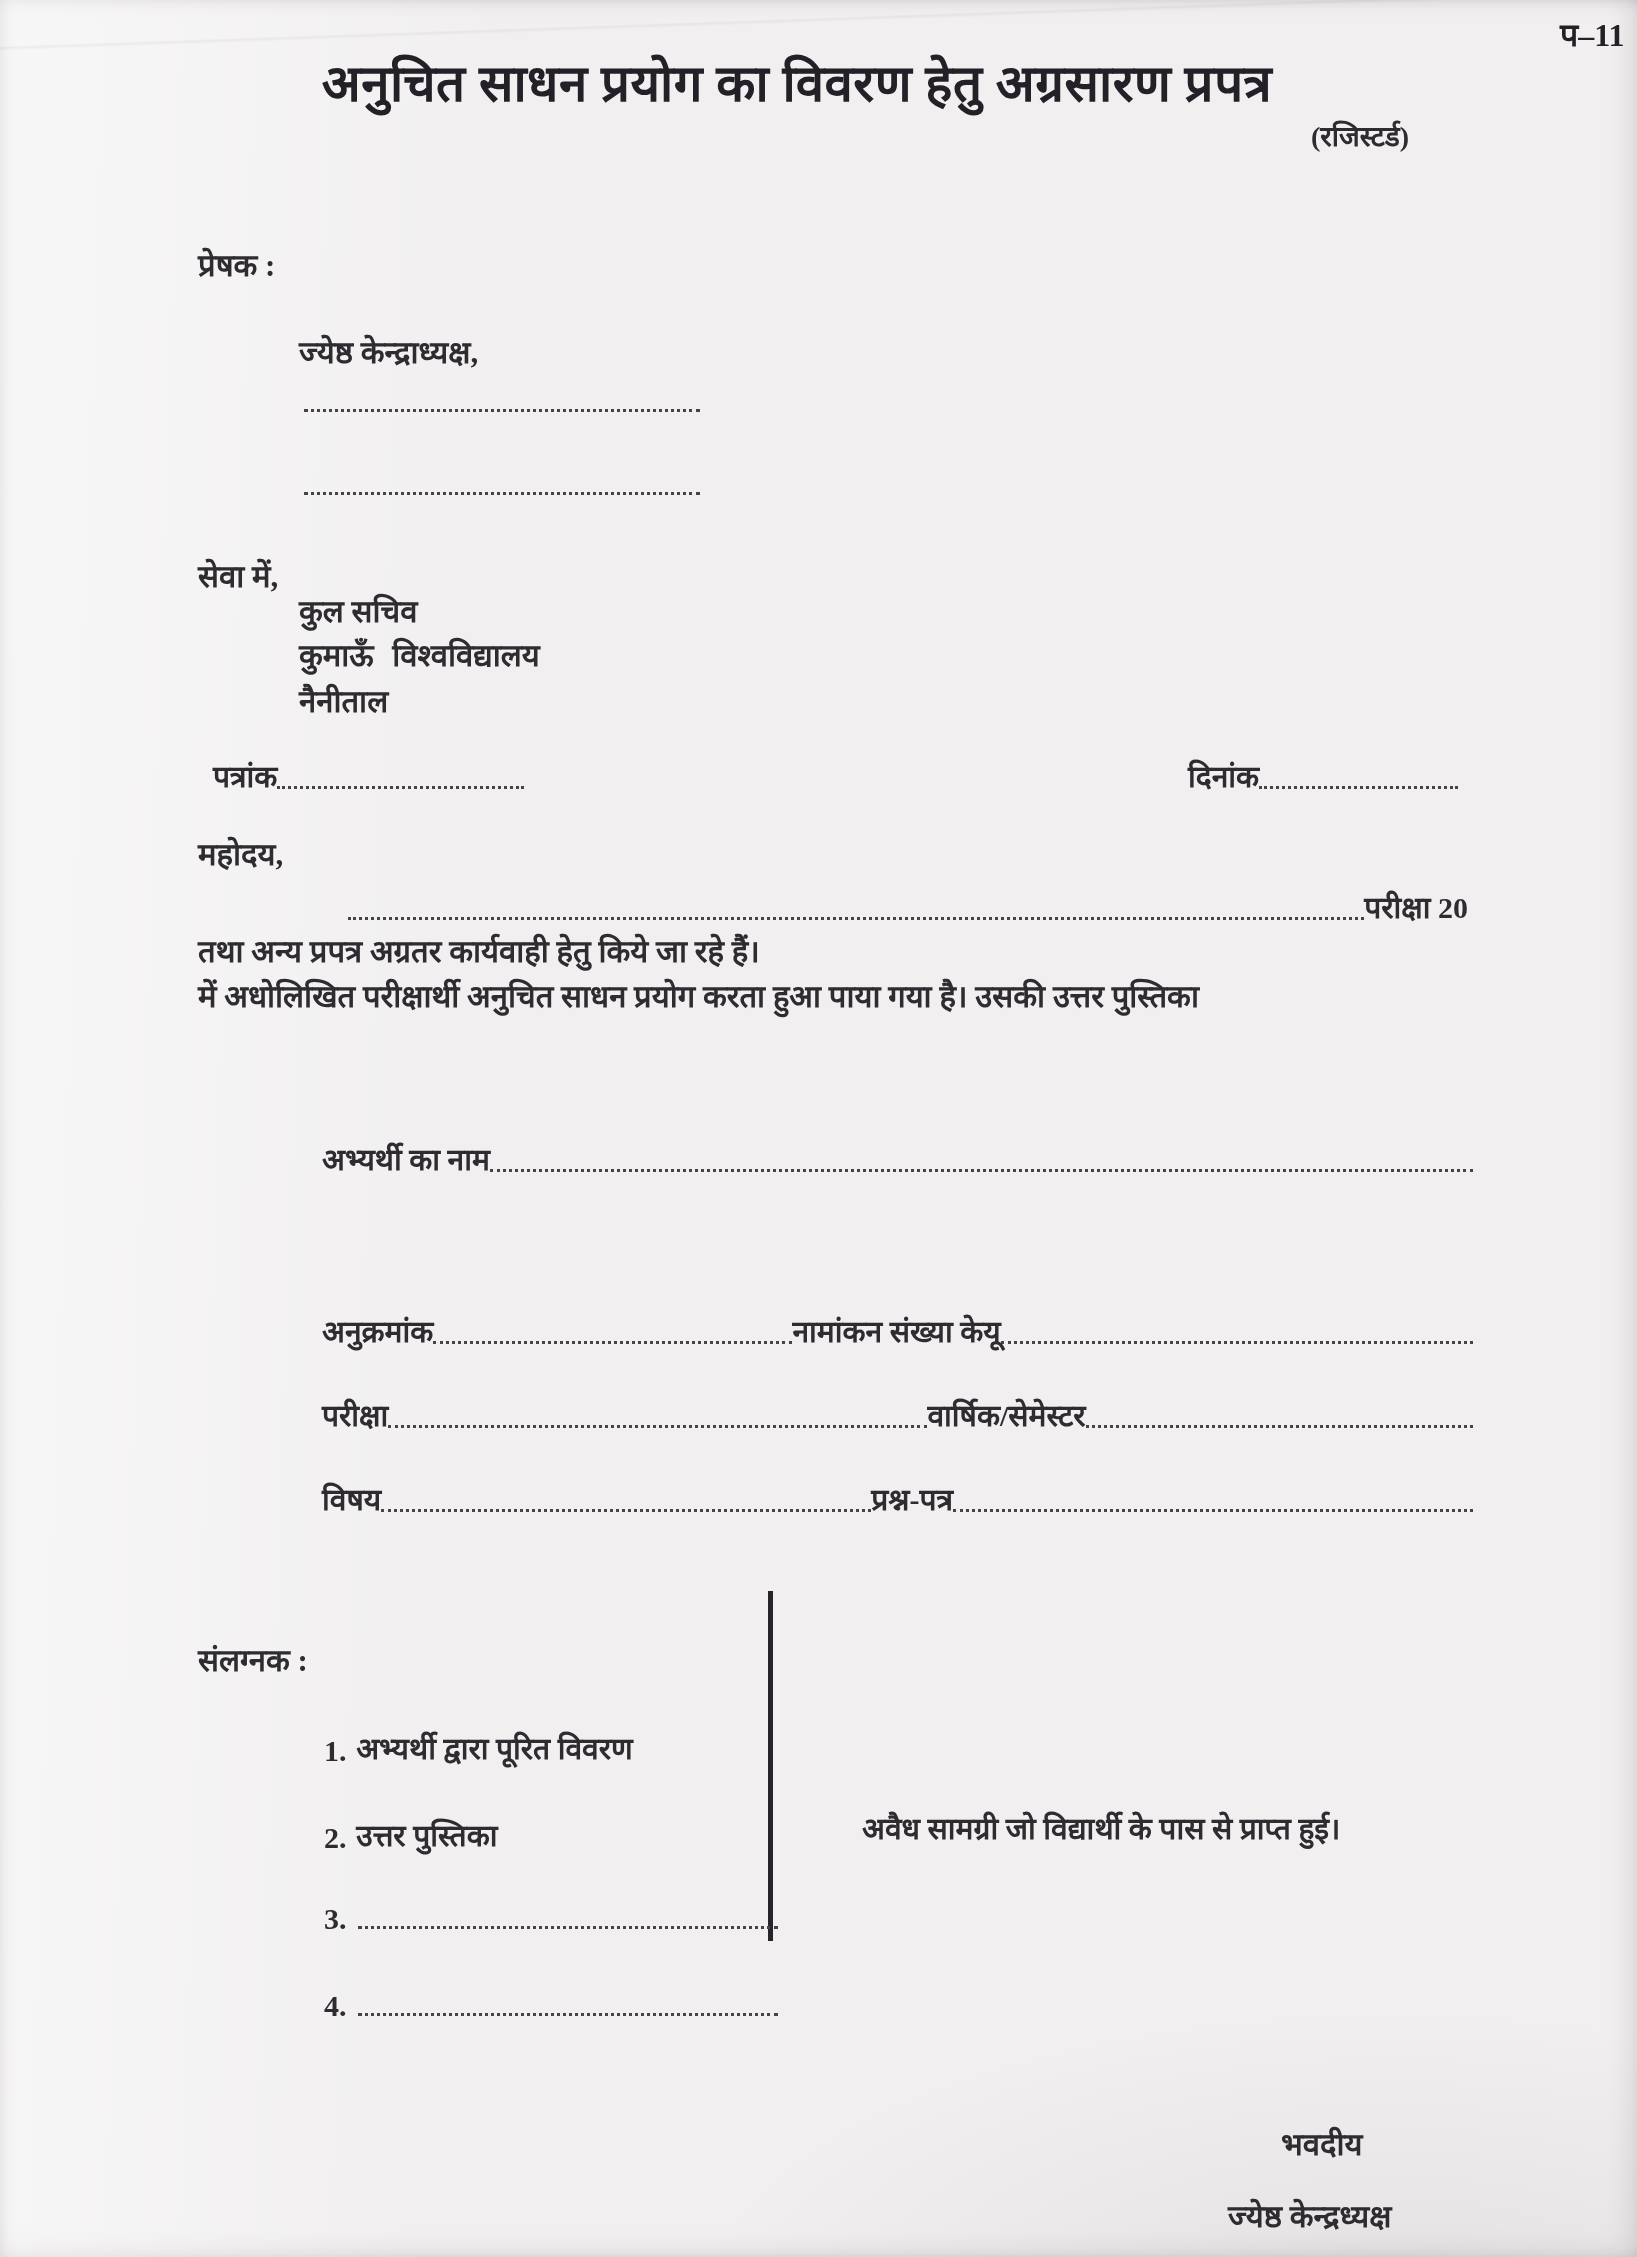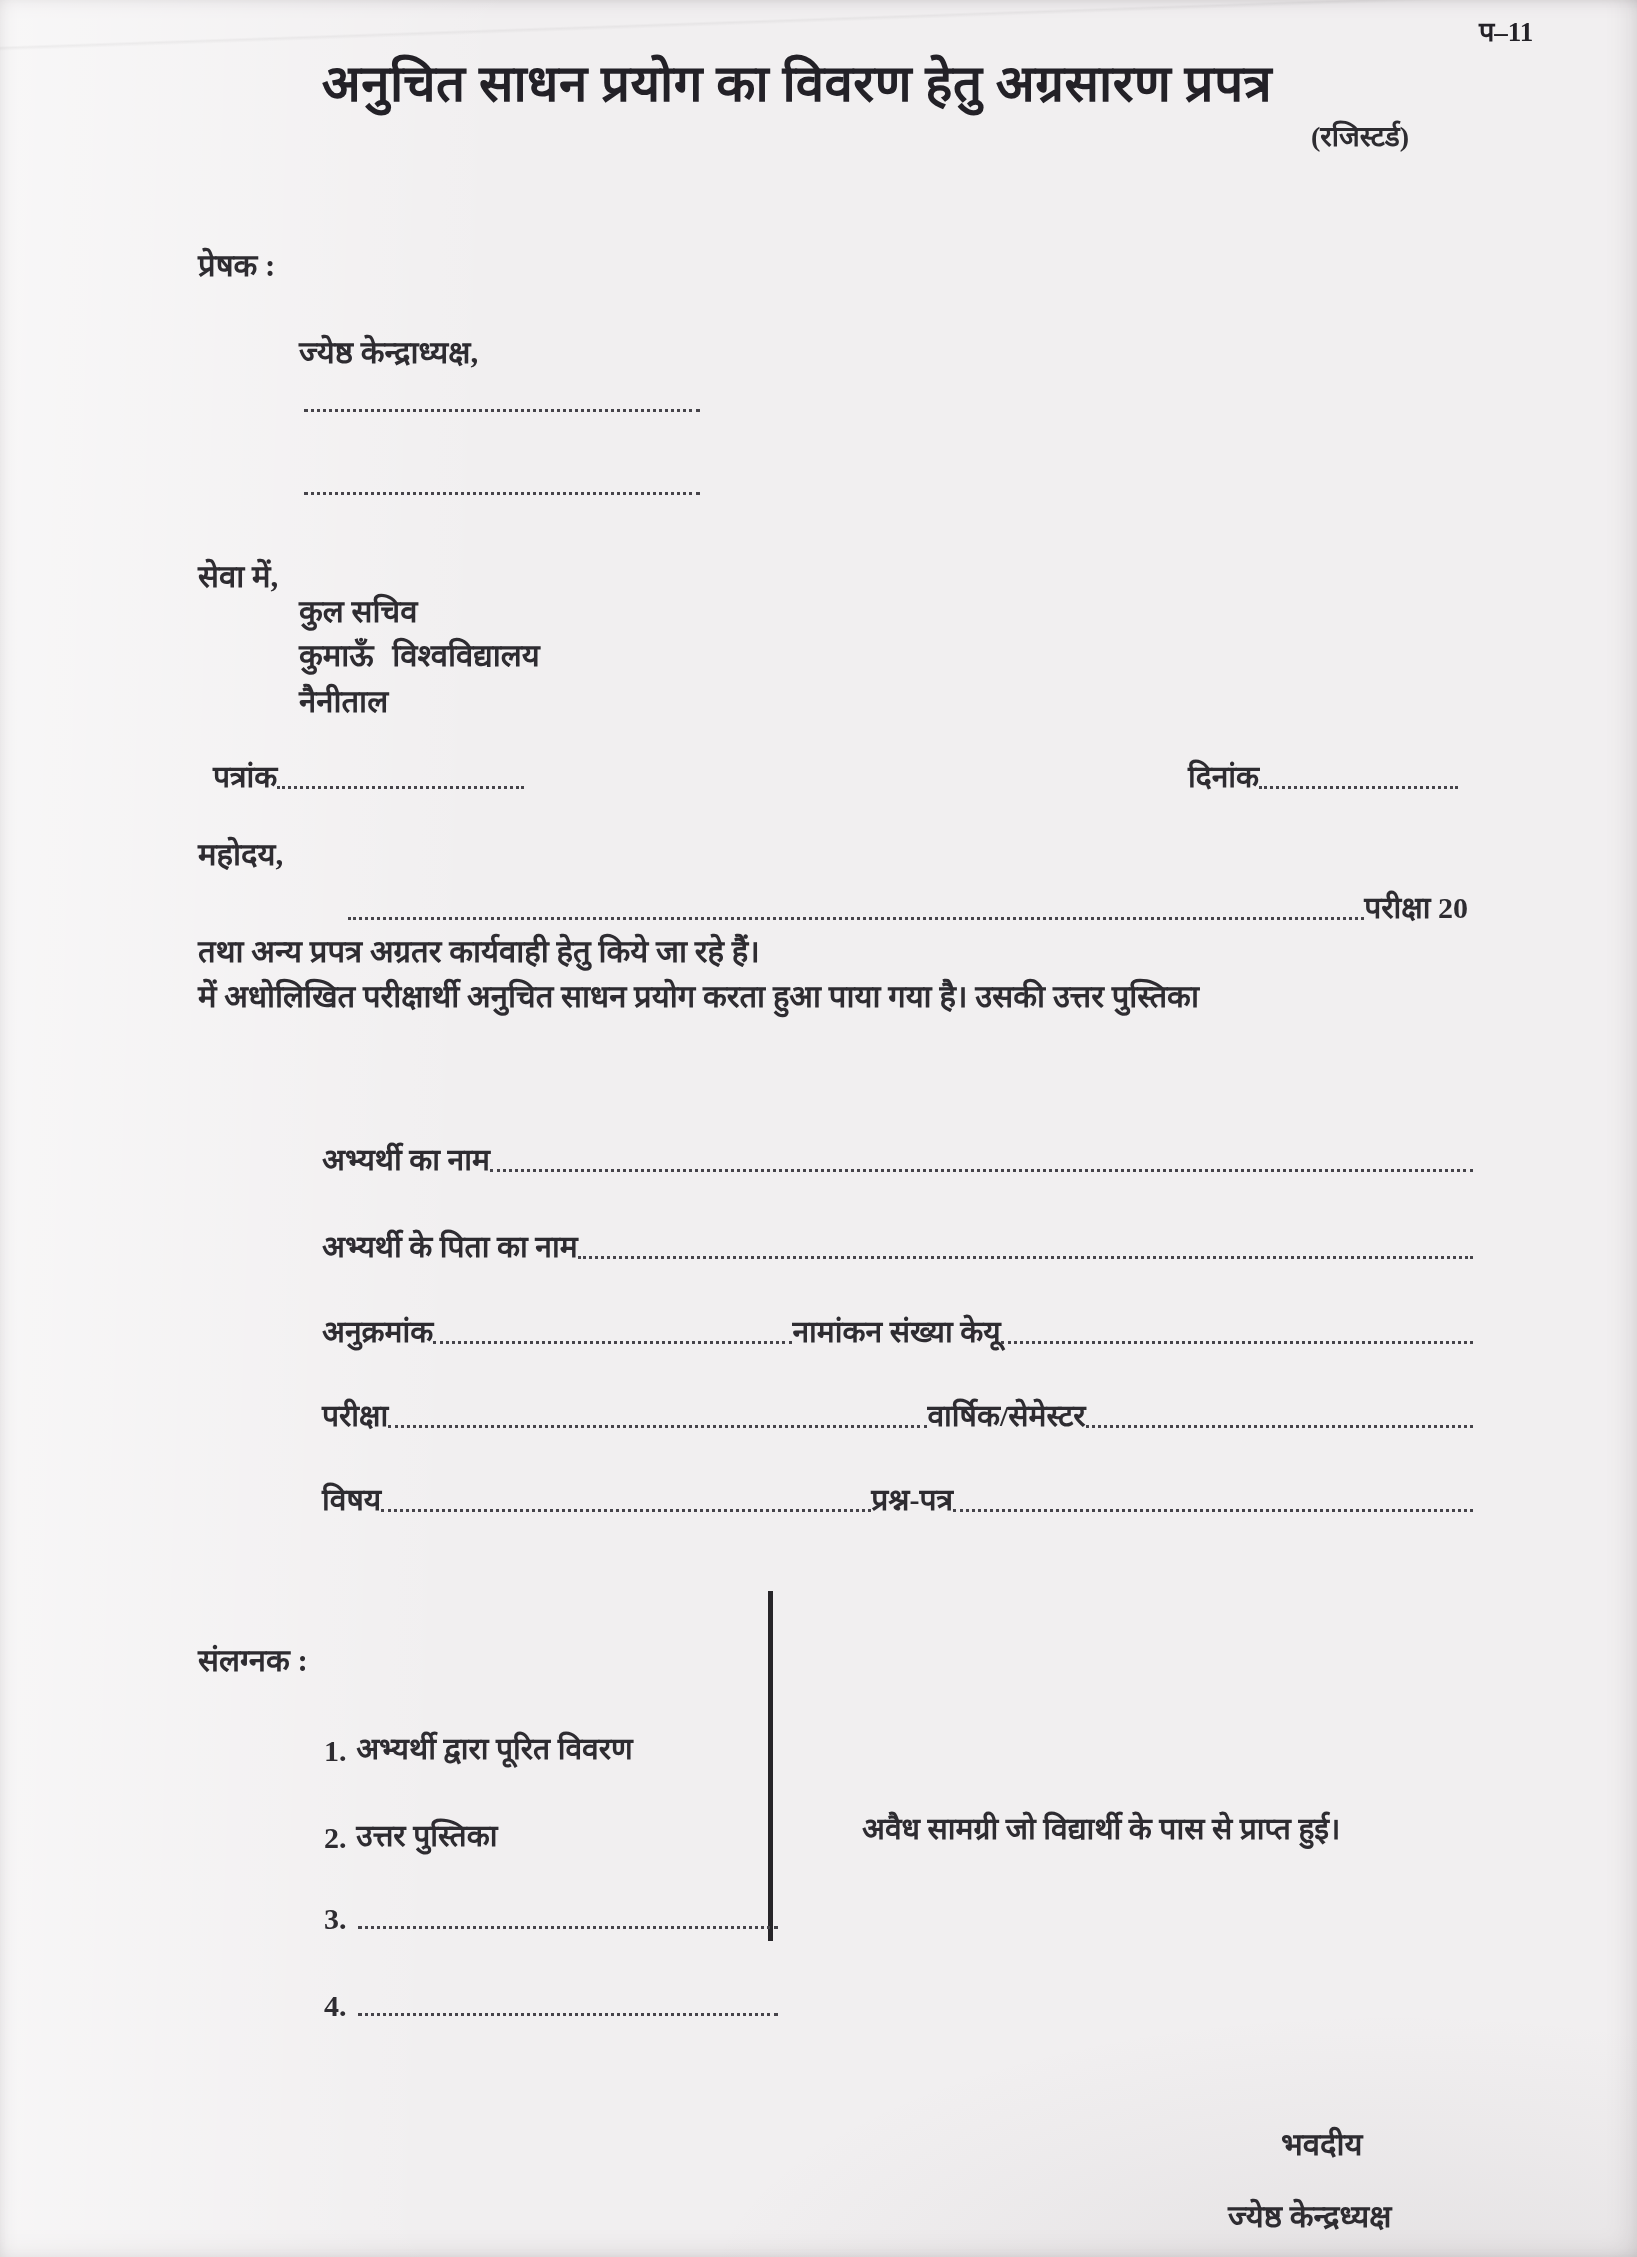--- a/index.html
+++ b/index.html
@@ -22,21 +22,21 @@
       linear-gradient(92deg, rgba(255,255,255,.5), rgba(255,255,255,0) 30%),
       radial-gradient(1159px 483px at 85% 102%, rgba(110,100,105,.10), rgba(0,0,0,0) 60%);
   }
   .abs{position:absolute;}
   .t{white-space:nowrap;}
   .bold{font-weight:700;} .fs31{font-size:30px;} .fs32{font-size:31px;}
   .title{
     left:0;right:0;top:46px;text-align:center;padding-right:44px;
     font-size:51px;font-weight:700;letter-spacing:0.5px;color:#232127;
   }
-  .code{left:1479px;top:11.6px;font-size:27px;font-weight:700;color:#232127;}
+  .code{left:1560px;top:11.6px;font-size:32px;font-weight:700;color:#232127;}
   .subtitle{left:1311px;top:116px;font-size:28px;font-weight:700;}
   .row{display:flex;align-items:flex-end;margin-left:15px;}
   .dots{border-bottom:3.9px dotted #46444a;margin-bottom:6.8px;}
   .dots.fill{flex:1 1 auto;}
   .lbl{white-space:nowrap;}
   .dotline{border-bottom:3.9px dotted #46444a;}
   .vline{left:768px;top:1591px;width:4.8px;height:350px;background:#272529;}
   .para{left:198px;top:929px;width:1255px;font-size:31px;font-weight:600;line-height:45px;}
   .note{left:862px;top:1807px;font-size:30px;font-weight:600;}
 </style>
@@ -77,24 +77,20 @@
   <div class="abs para">
     <div class="t">तथा अन्य प्रपत्र अग्रतर कार्यवाही हेतु किये जा रहे हैं।</div>
     <div class="t">में अधोलिखित परीक्षार्थी  अनुचित साधन प्रयोग करता हुआ पाया गया है। उसकी उत्तर पुस्तिका</div>
   </div>
 
   <div class="abs row" style="left:307px;top:1137px;width:1151px;height:42px;">
     <span class="lbl fs31 bold">अभ्यर्थी का नाम</span>
     <span class="dots fill"></span>
   </div>
 
-  <div class="abs row" style="left:307px;top:1224px;width:1151px;height:42px;">
-    <span class="lbl fs31 bold">अभ्यर्थी के पिता का नाम</span>
-    <span class="dots fill"></span>
-  </div>
 
   <div class="abs row" style="left:307px;top:1309px;width:1151px;height:42px;">
     <span class="lbl fs31 bold">अनुक्रमांक</span>
     <span class="dots" style="width:359px;"></span>
     <span class="lbl fs31 bold">नामांकन संख्या केयू</span>
     <span class="dots fill"></span>
   </div>
 
   <div class="abs row" style="left:307px;top:1393px;width:1151px;height:42px;">
     <span class="lbl fs31 bold">परीक्षा</span>

